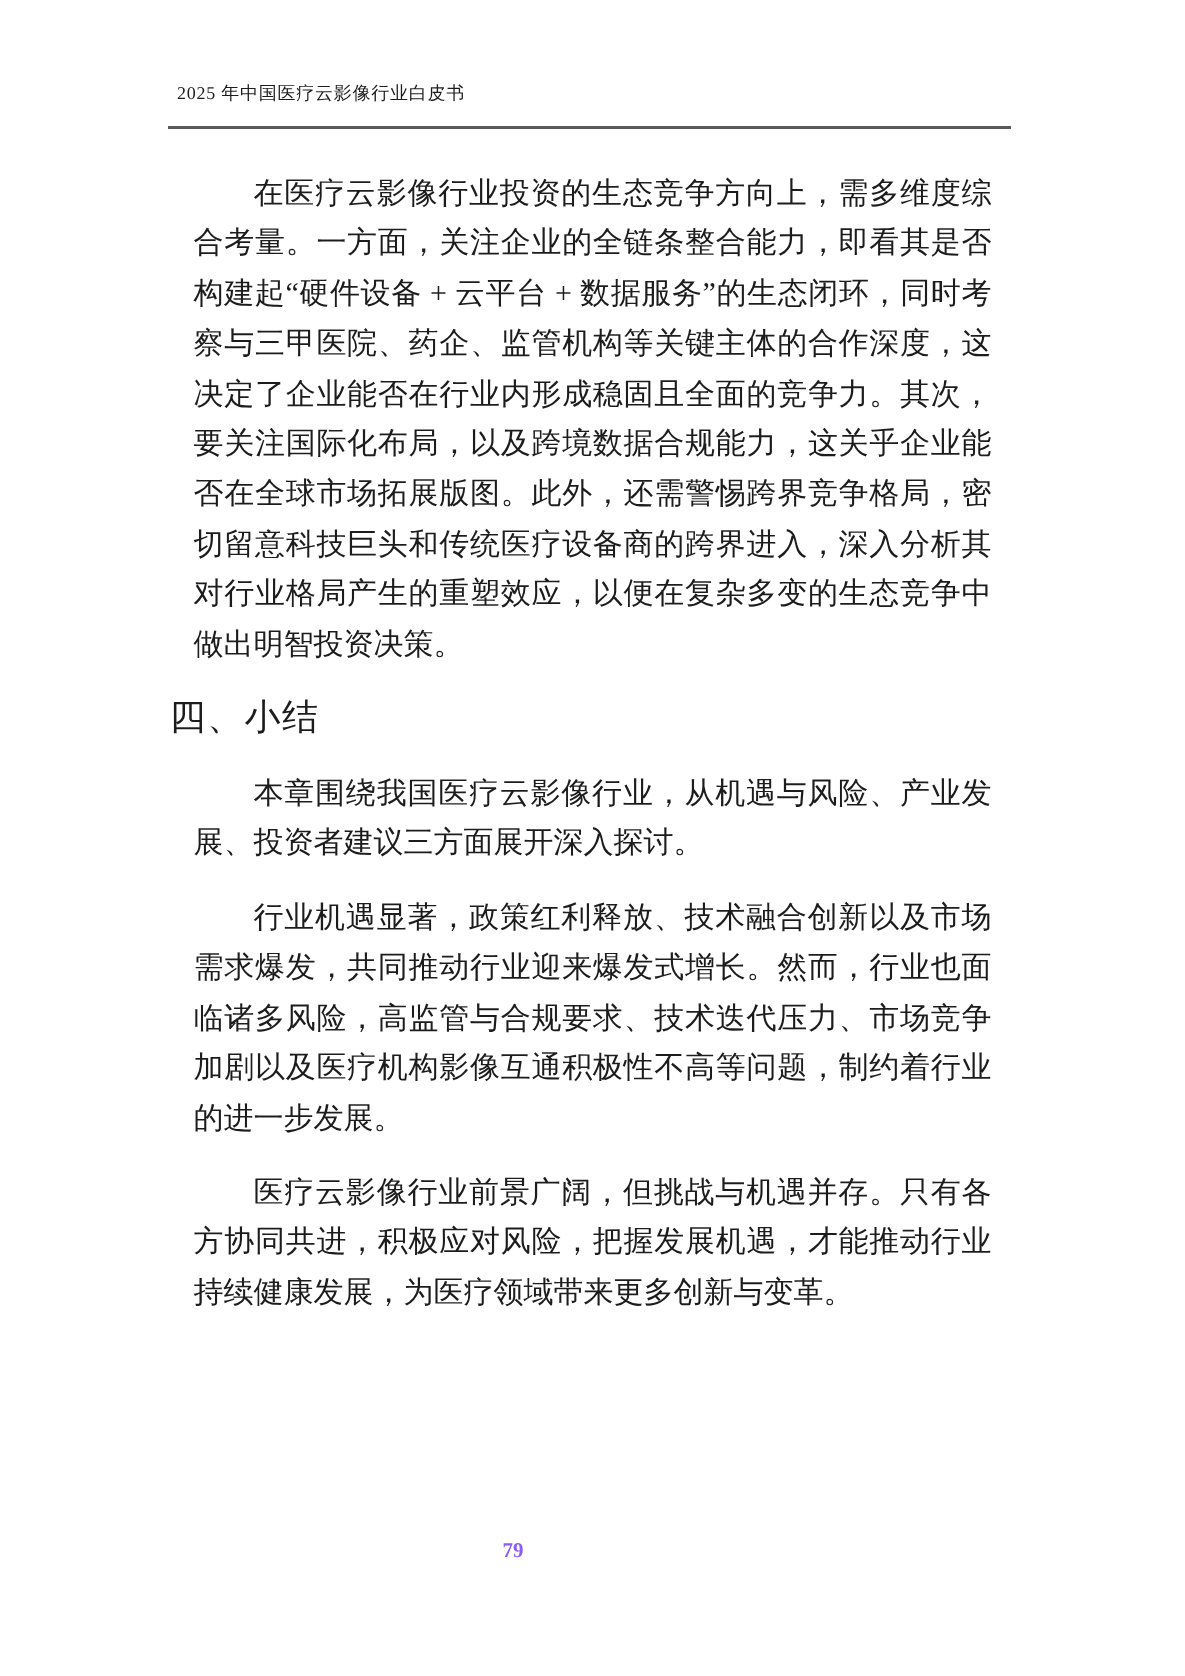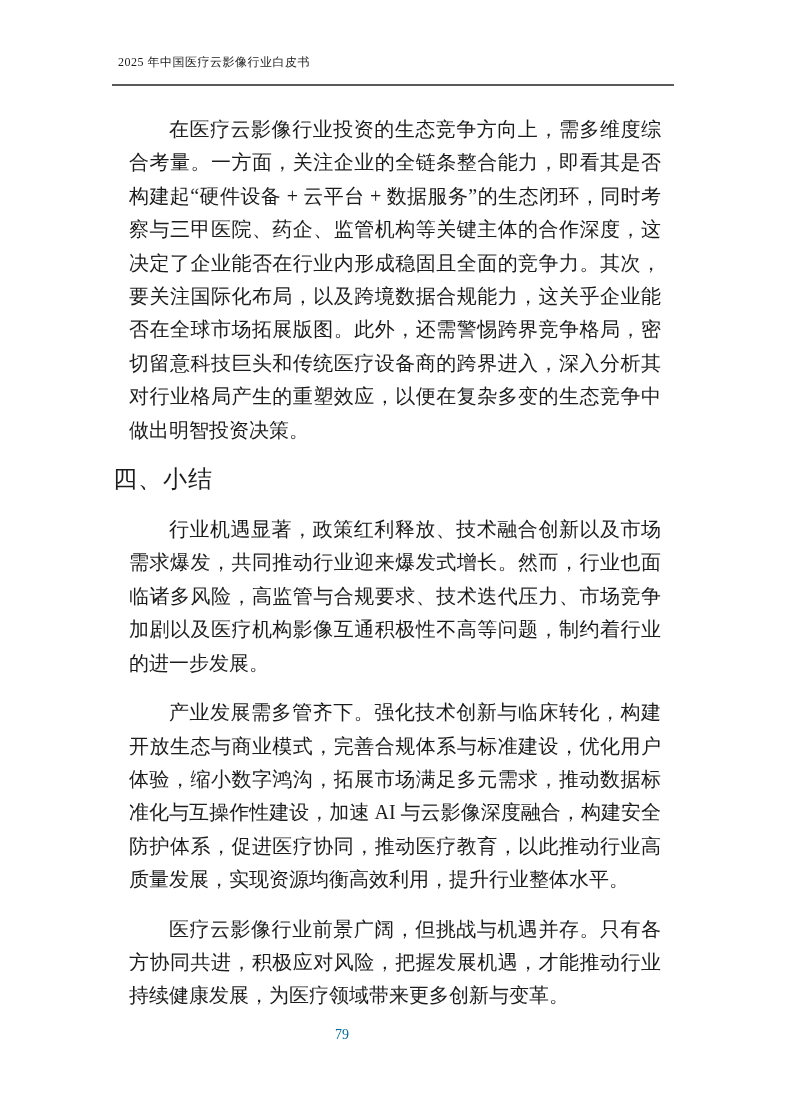--- a/index.html
+++ b/index.html
@@ -54,42 +54,43 @@
     font-weight: normal;
     letter-spacing: 1px;
   }
   .page-number {
     position: absolute;
     left: 0;
     top: 1027px;
     width: 684px;
     text-align: center;
     font-size: 14px;
-    color: #0369a1;
+    color: #8b5cf6;
+    font-weight: bold;
   }
 </style>
 </head>
 <body>
 
 <div class="page">
 
   <div class="header-title">2025 年中国医疗云影像行业白皮书</div>
 
   <div class="header-divider"></div>
 
   <div class="body-content">
 
     <p>在医疗云影像行业投资的生态竞争方向上，需多维度综合考量。一方面，关注企业的全链条整合能力，即看其是否构建起“硬件设备 + 云平台 + 数据服务”的生态闭环，同时考察与三甲医院、药企、监管机构等关键主体的合作深度，这决定了企业能否在行业内形成稳固且全面的竞争力。其次，要关注国际化布局，以及跨境数据合规能力，这关乎企业能否在全球市场拓展版图。此外，还需警惕跨界竞争格局，密切留意科技巨头和传统医疗设备商的跨界进入，深入分析其对行业格局产生的重塑效应，以便在复杂多变的生态竞争中做出明智投资决策。</p>
 
     <h2 class="section-heading">四、小结</h2>
 
+    <p>本章围绕我国医疗云影像行业，从机遇与风险、产业发展、投资者建议三方面展开深入探讨。</p>
 
     <p>行业机遇显著，政策红利释放、技术融合创新以及市场需求爆发，共同推动行业迎来爆发式增长。然而，行业也面临诸多风险，高监管与合规要求、技术迭代压力、市场竞争加剧以及医疗机构影像互通积极性不高等问题，制约着行业的进一步发展。</p>
 
-    <p>产业发展需多管齐下。强化技术创新与临床转化，构建开放生态与商业模式，完善合规体系与标准建设，优化用户体验，缩小数字鸿沟，拓展市场满足多元需求，推动数据标准化与互操作性建设，加速 AI 与云影像深度融合，构建安全防护体系，促进医疗协同，推动医疗教育，以此推动行业高质量发展，实现资源均衡高效利用，提升行业整体水平。</p>
 
 
     <p>医疗云影像行业前景广阔，但挑战与机遇并存。只有各方协同共进，积极应对风险，把握发展机遇，才能推动行业持续健康发展，为医疗领域带来更多创新与变革。</p>
 
   </div>
 
   <div class="page-number">79</div>
 
 </div>
 

